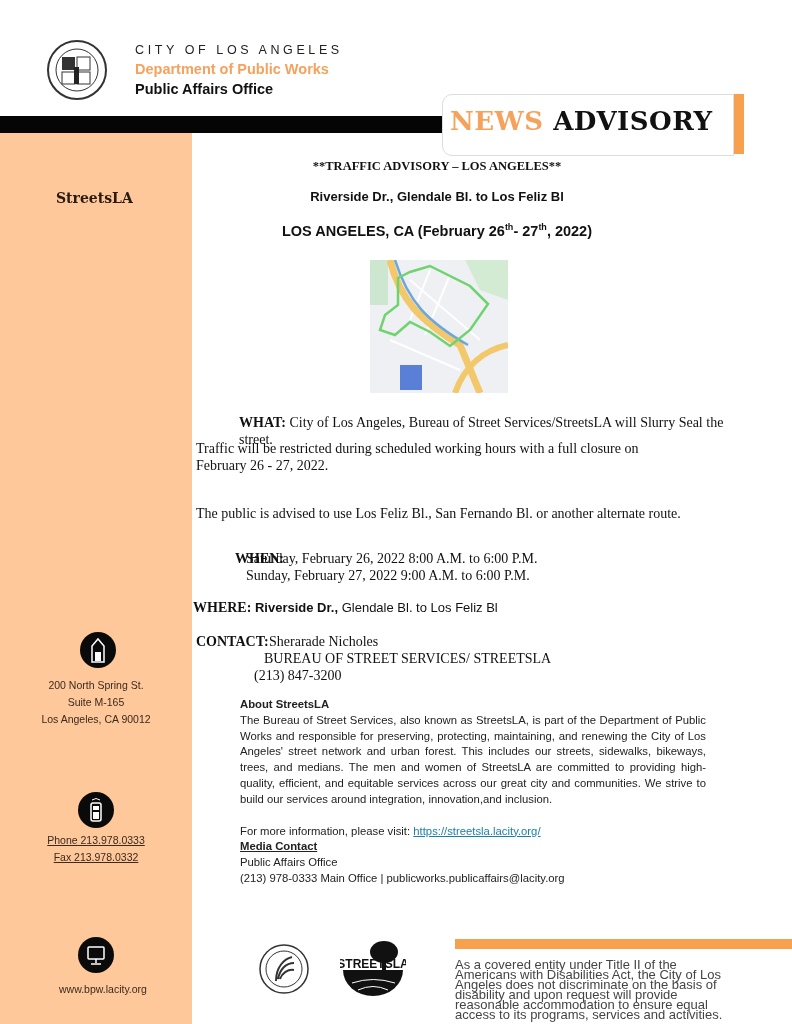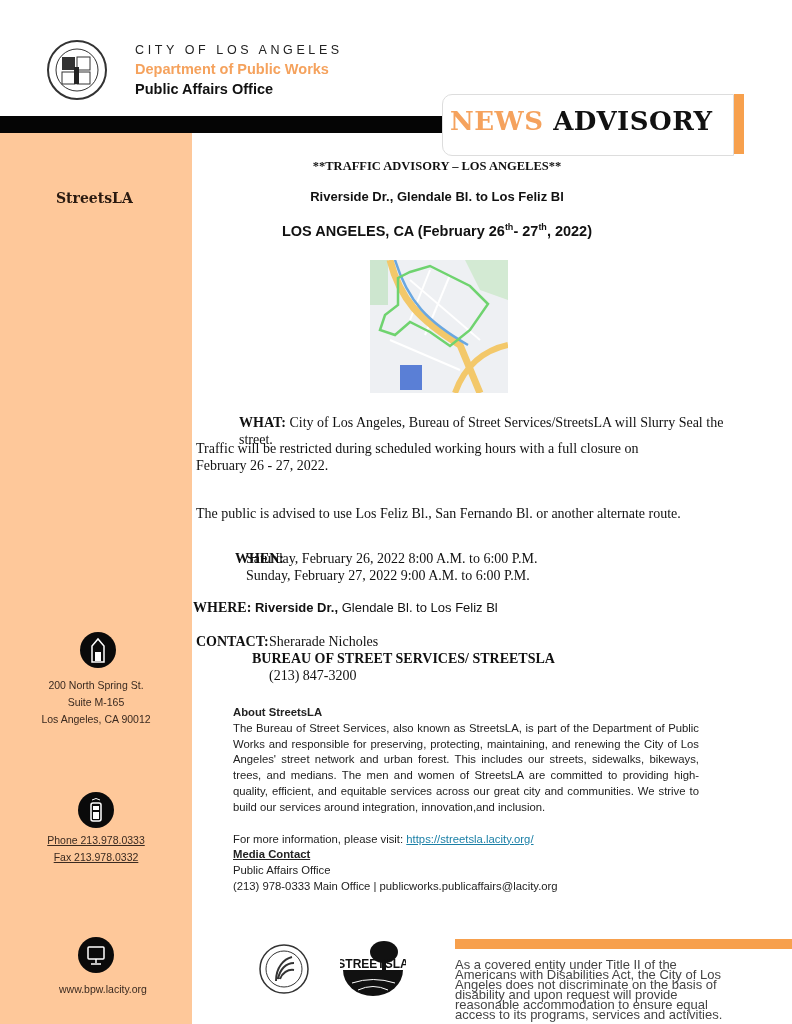--- a/index.html
+++ b/index.html
@@ -17,21 +17,21 @@
   .side-brand{position:absolute;left:56px;top:190px;font-family:"DejaVu Serif",serif;font-weight:bold;font-size:14px;color:#2a1a10;}
   .center{position:absolute;left:192px;width:490px;text-align:center;font-weight:bold;}
   .t1{top:159px;font-family:"Liberation Serif",serif;font-size:12.5px;}
   .t2{top:189px;font-size:13px;}
   .t3{top:222px;font-size:14.5px;}
   .t3 sup{font-size:9px;}
   .map{position:absolute;left:370px;top:260px;width:138px;height:133px;background:#eef0f2;}
   .body-serif{font-family:"Liberation Serif",serif;font-size:14px;line-height:17px;position:absolute;}
   .body-serif b{font-weight:bold;}
   .label-sans{font-family:"Liberation Sans",sans-serif;font-weight:bold;}
-  .about{position:absolute;left:233px;top:697px;width:466px;font-size:11.3px;line-height:15.8px;color:#222;margin-top:8px;}
+  .about{position:absolute;left:240px;top:697px;width:466px;font-size:11.3px;line-height:15.8px;color:#222;}
   .about .just{text-align:justify;}
   .about a{color:#1a7fa6;text-decoration:underline;}
   .about .mc{font-weight:bold;text-decoration:underline;}
   .side-icon{position:absolute;width:36px;height:36px;border-radius:50%;background:#0a0a0a;}
   .side-text{position:absolute;left:0;width:192px;text-align:center;font-size:10.5px;line-height:17px;color:#3a2a20;}
   .orange-rule{position:absolute;left:455px;top:939px;width:337px;height:10px;background:#f7a04d;}
   .ada{position:absolute;left:455px;top:960px;width:285px;font-size:13px;line-height:10px;color:#444;}
   .logo-bpw{position:absolute;left:258px;top:943px;width:52px;height:52px;}
   .logo-sla{position:absolute;left:340px;top:938px;width:66px;height:60px;}
 </style>
@@ -86,22 +86,22 @@
 <div class="body-serif" style="left:196px;top:505px;width:490px;">The public is advised to use Los Feliz Bl., San Fernando Bl. or another alternate route.</div>
 
 <div class="body-serif" style="left:193px;top:550px;padding-left:42px;"><b>WHEN:</b></div>
 <div class="body-serif" style="left:246px;top:550px;">Saturday, February 26, 2022 8:00 A.M. to 6:00 P.M.</div>
 <div class="body-serif" style="left:246px;top:567px;">Sunday, February 27, 2022 9:00 A.M. to 6:00 P.M.</div>
 
 <div class="body-serif" style="left:193px;top:599px;"><b>WHERE:</b><span class="label-sans" style="font-size:13px"> Riverside Dr.,</span><span style="font-family:'Liberation Sans',sans-serif;font-size:13px"> Glendale Bl. to Los Feliz Bl</span></div>
 
 <div class="body-serif" style="left:196px;top:633px;font-family:Liberation Serif, serif;"><b>CONTACT:</b></div>
 <div class="body-serif" style="left:269px;top:633px;">Sherarade Nicholes</div>
-<div class="body-serif" style="left:252px;top:650px;font-weight:bold;">BUREAU OF STREET SERVICES/ STREETSLA</div>
-<div class="body-serif" style="left:269px;top:667px;">(213) 847-3200</div>
+<div class="body-serif" style="left:264px;top:650px;">BUREAU OF STREET SERVICES/ STREETSLA</div>
+<div class="body-serif" style="left:254px;top:667px;">(213) 847-3200</div>
 
 <div class="about">
   <div style="font-weight:bold">About StreetsLA</div>
   <div class="just">The Bureau of Street Services, also known as StreetsLA, is part of the Department of Public Works and responsible for preserving, protecting, maintaining, and renewing the City of Los Angeles' street network and urban forest. This includes our streets, sidewalks, bikeways, trees, and medians. The men and women of StreetsLA are committed to providing high-quality, efficient, and equitable services across our great city and communities. We strive to build our services around integration, innovation,and inclusion.</div>
   <div style="margin-top:16px"><span>For more information, please visit: </span><a>https://streetsla.lacity.org/</a></div>
   <div class="mc">Media Contact</div>
   <div>Public Affairs Office</div>
   <div>(213) 978-0333 Main Office | publicworks.publicaffairs@lacity.org</div>
 </div>
 

